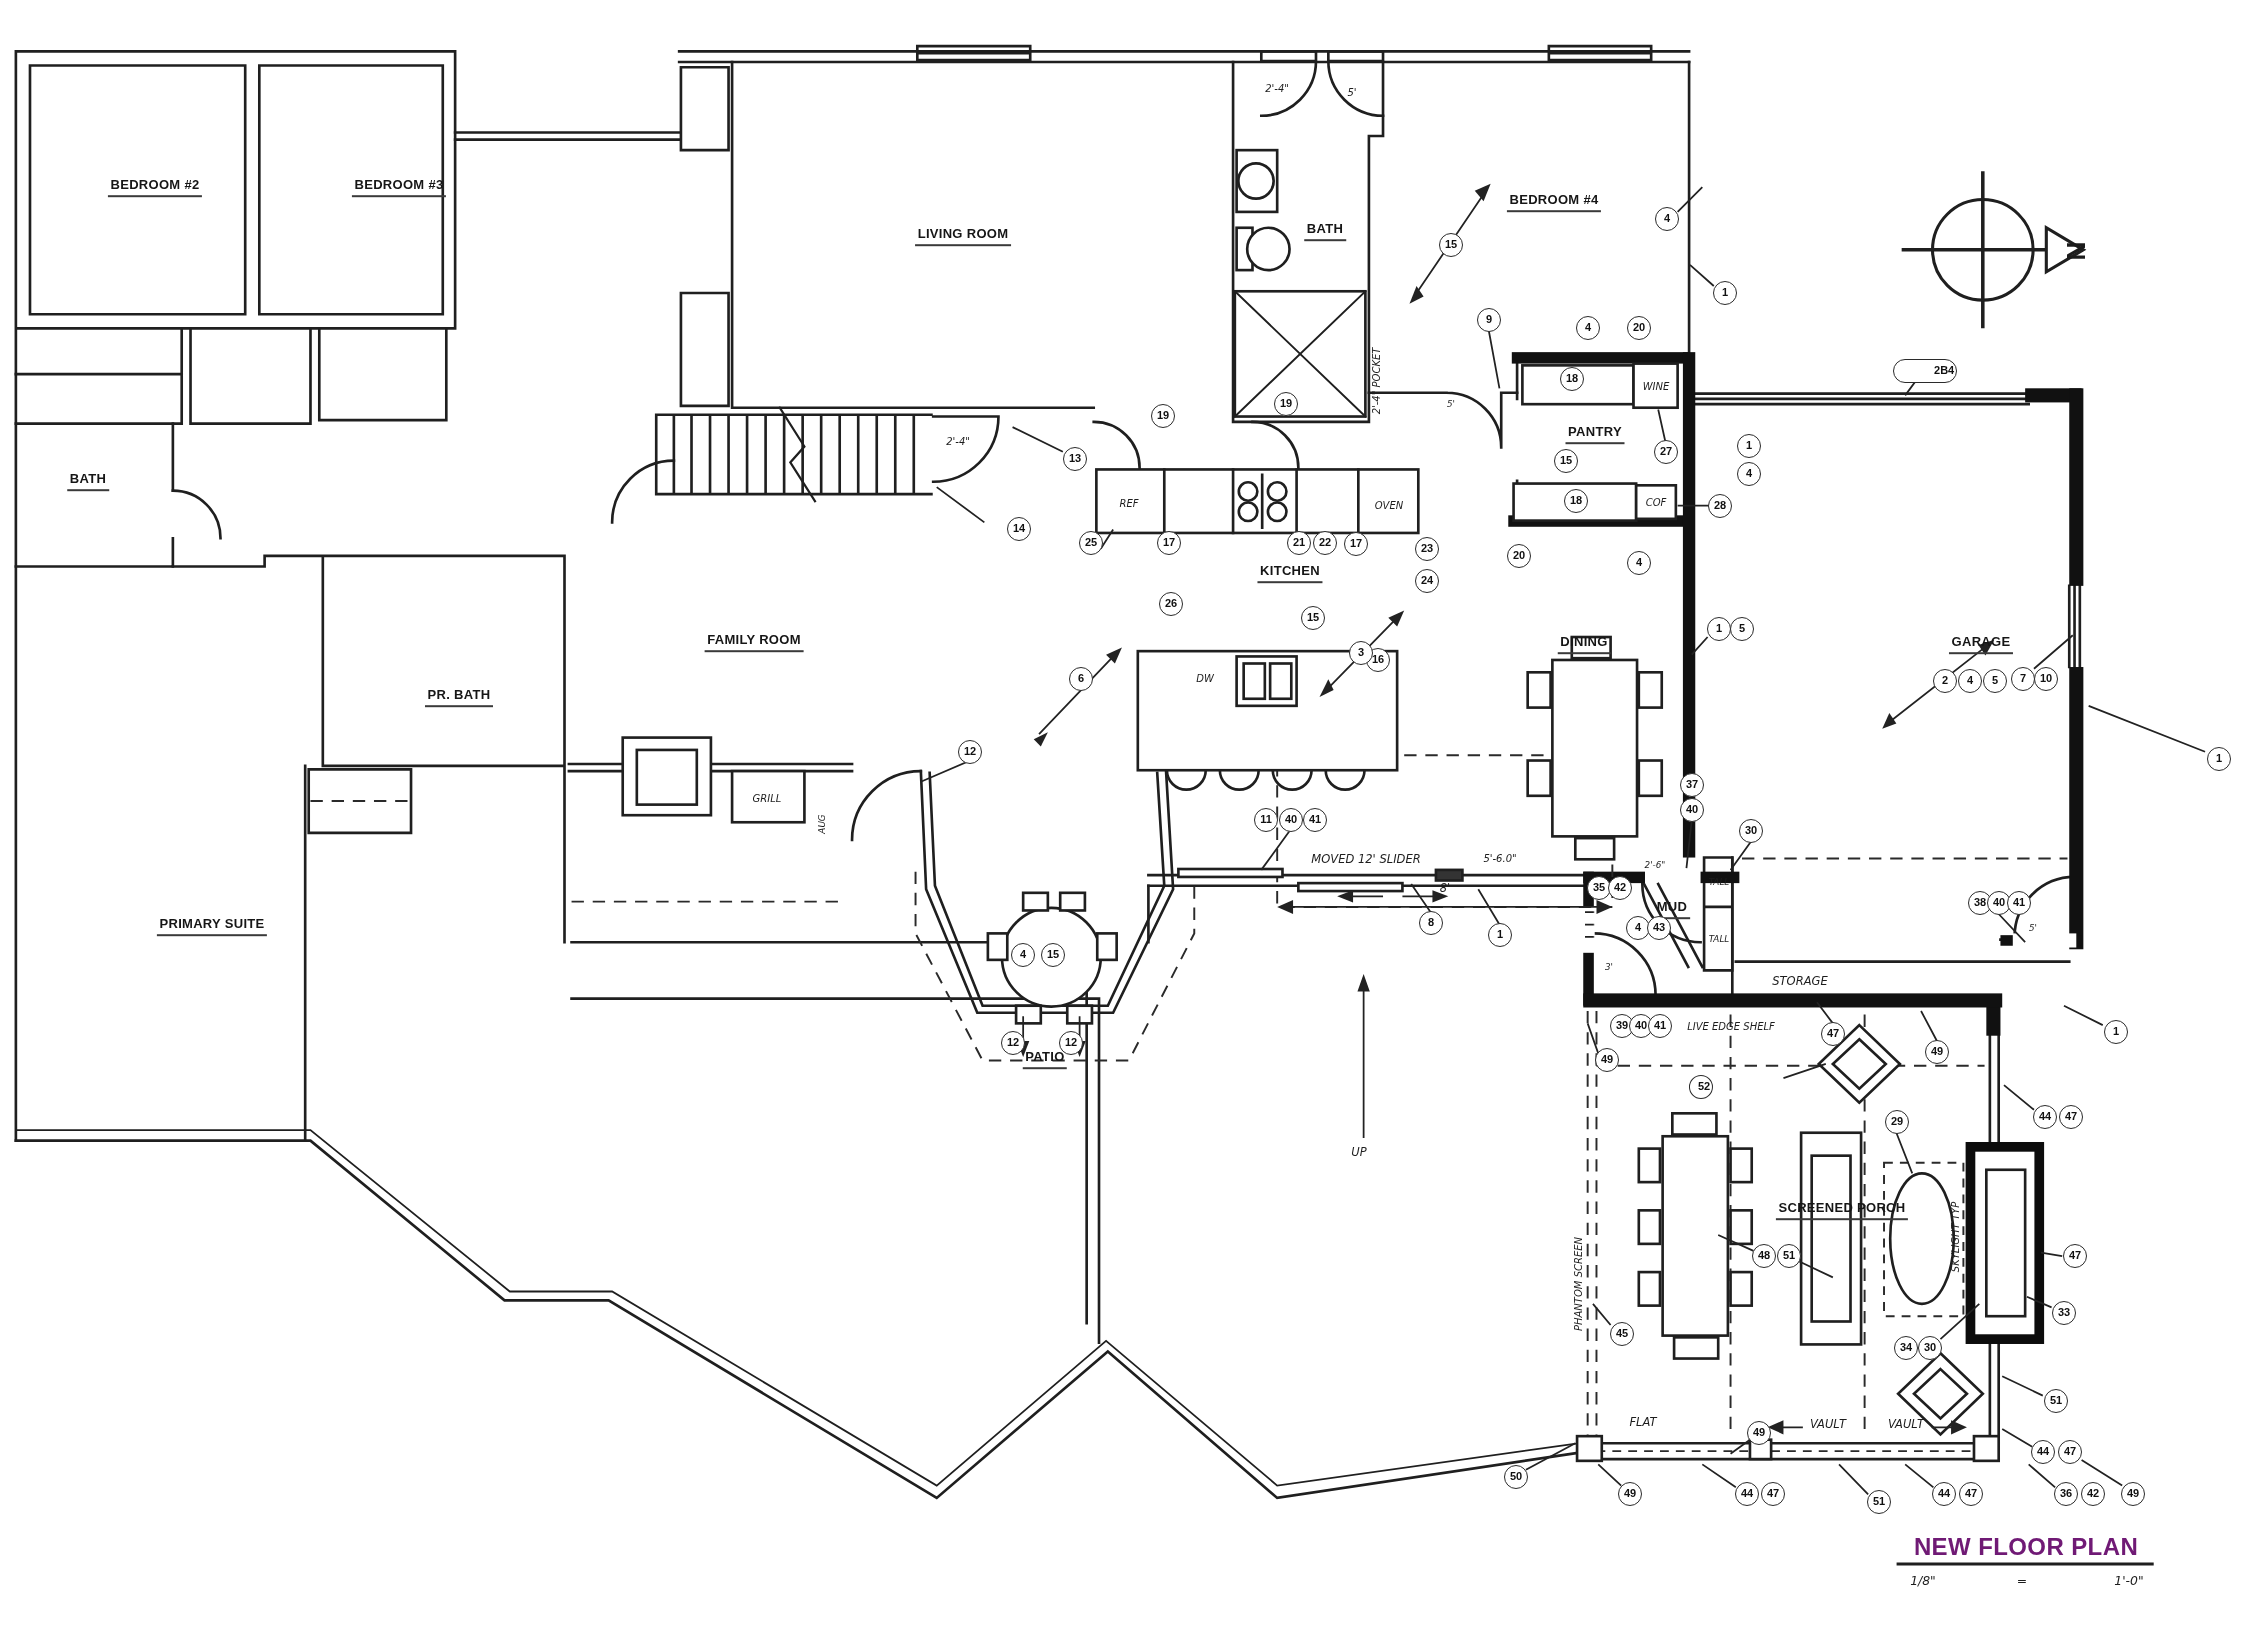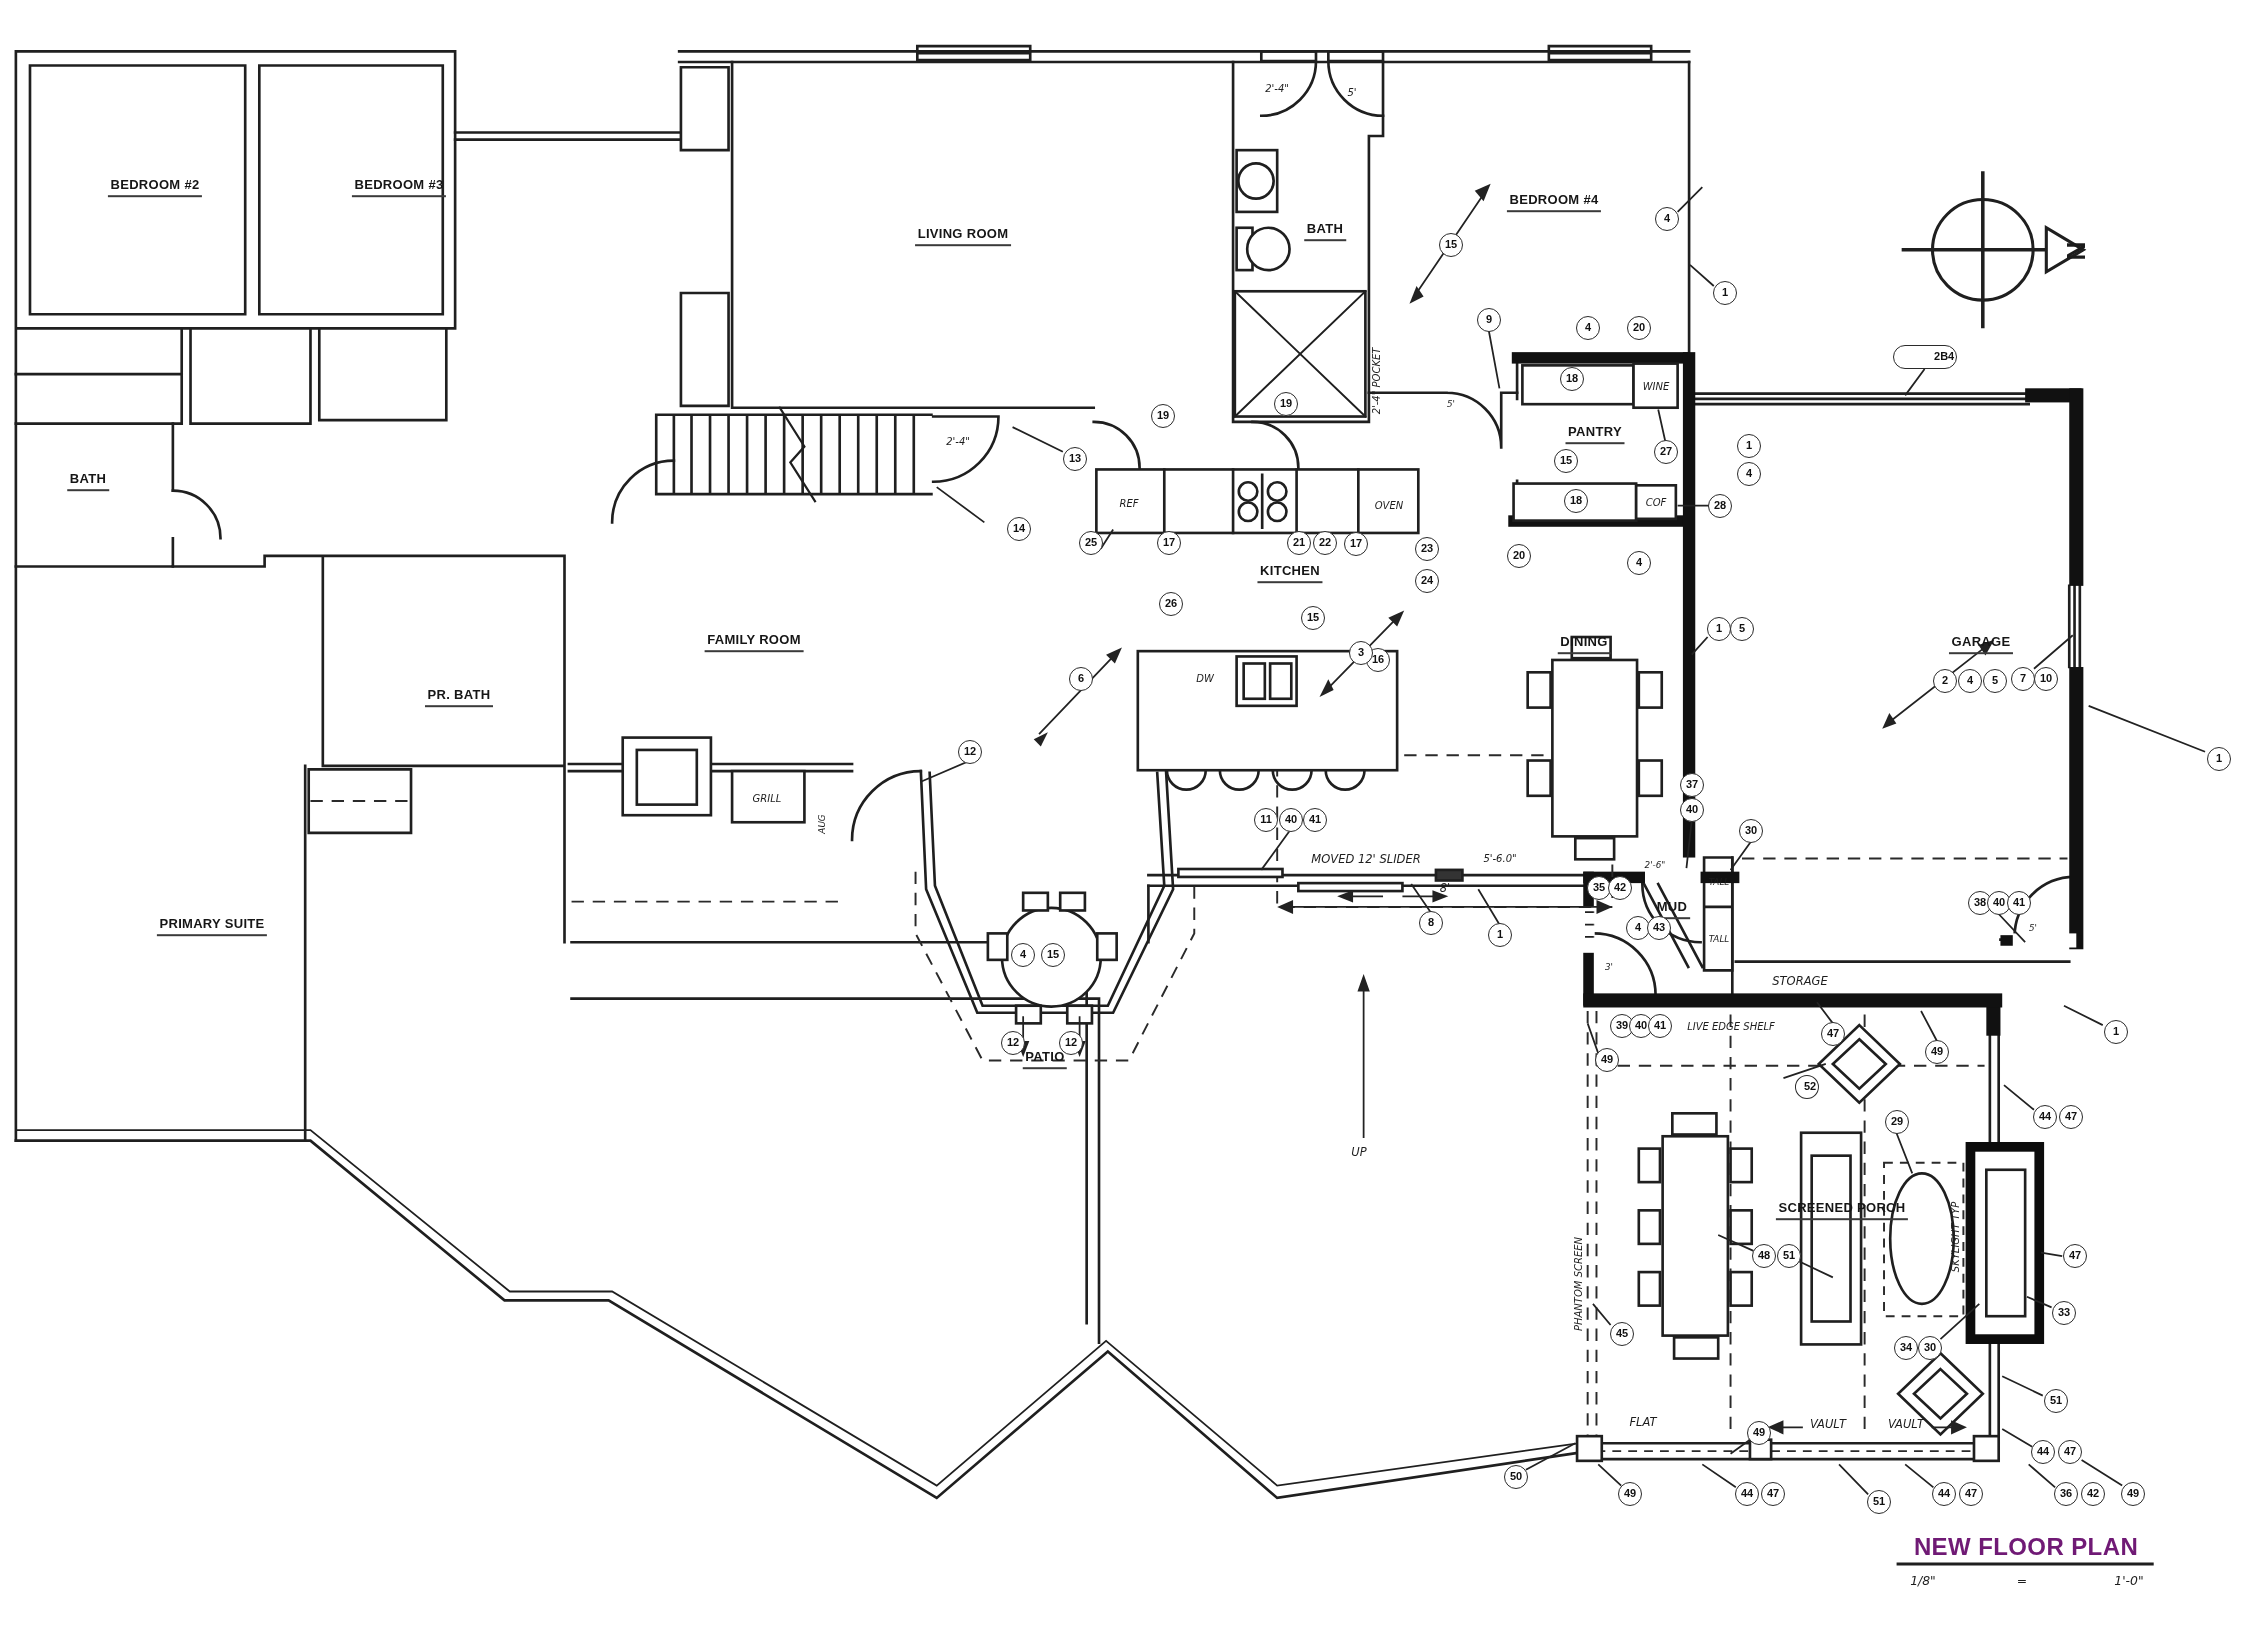--- a/index.html
+++ b/index.html
@@ -383,21 +383,21 @@
       <div class="callout" style="left: 1639px; top: 328px;">20</div>
       <div class="callout" style="left: 1572px; top: 379px;">18</div>
       <div class="callout" style="left: 1566px; top: 461px;">15</div>
       <div class="callout" style="left: 1666px; top: 452px;">27</div>
       <div class="callout" style="left: 1576px; top: 501px;">18</div>
       <div class="callout" style="left: 1720px; top: 506px;">28</div>
       <div class="callout" style="left: 1519px; top: 556px;">20</div>
       <div class="callout" style="left: 1639px; top: 563px;">4</div>
       <div class="callout" style="left: 1749px; top: 446px;">1</div>
       <div class="callout" style="left: 1749px; top: 474px;">4</div>
-      <div class="callout wide" style="left: 1925px; top: 357px; padding-left: 40px;">2B4</div>
+      <div class="callout wide" style="left: 1925px; top: 371px; padding-left: 40px;">2B4</div>
       <div class="callout" style="left: 1719px; top: 629px;">1</div>
       <div class="callout" style="left: 1742px; top: 629px;">5</div>
       <div class="callout" style="left: 1945px; top: 681px;">2</div>
       <div class="callout" style="left: 1970px; top: 681px;">4</div>
       <div class="callout" style="left: 1995px; top: 681px;">5</div>
       <div class="callout" style="left: 2023px; top: 679px;">7</div>
       <div class="callout" style="left: 2046px; top: 679px;">10</div>
       <div class="callout" style="left: 2219px; top: 759px;">1</div>
       <div class="callout" style="left: 1692px; top: 785px;">37</div>
       <div class="callout" style="left: 1692px; top: 810px;">40</div>
@@ -409,21 +409,21 @@
       <div class="callout" style="left: 1980px; top: 903px;">38</div>
       <div class="callout" style="left: 1999px; top: 903px;">40</div>
       <div class="callout" style="left: 2019px; top: 903px;">41</div>
       <div class="callout" style="left: 1622px; top: 1026px;">39</div>
       <div class="callout" style="left: 1641px; top: 1026px;">40</div>
       <div class="callout" style="left: 1660px; top: 1026px;">41</div>
       <div class="callout" style="left: 1607px; top: 1060px;">49</div>
       <div class="callout" style="left: 1833px; top: 1034px;">47</div>
       <div class="callout" style="left: 1937px; top: 1052px;">49</div>
       <div class="callout" style="left: 2116px; top: 1032px;">1</div>
-      <div class="callout" style="left: 1807px; top: 1087px; padding-left: 8px;">52</div>
+      <div class="callout" style="left: 1701px; top: 1087px; padding-left: 8px;">52</div>
       <div class="callout" style="left: 2045px; top: 1117px;">44</div>
       <div class="callout" style="left: 2071px; top: 1117px;">47</div>
       <div class="callout" style="left: 1897px; top: 1122px;">29</div>
       <div class="callout" style="left: 1622px; top: 1334px;">45</div>
       <div class="callout" style="left: 1764px; top: 1256px;">48</div>
       <div class="callout" style="left: 1789px; top: 1256px;">51</div>
       <div class="callout" style="left: 2075px; top: 1256px;">47</div>
       <div class="callout" style="left: 2064px; top: 1313px;">33</div>
       <div class="callout" style="left: 1906px; top: 1348px;">34</div>
       <div class="callout" style="left: 1930px; top: 1348px;">30</div>

